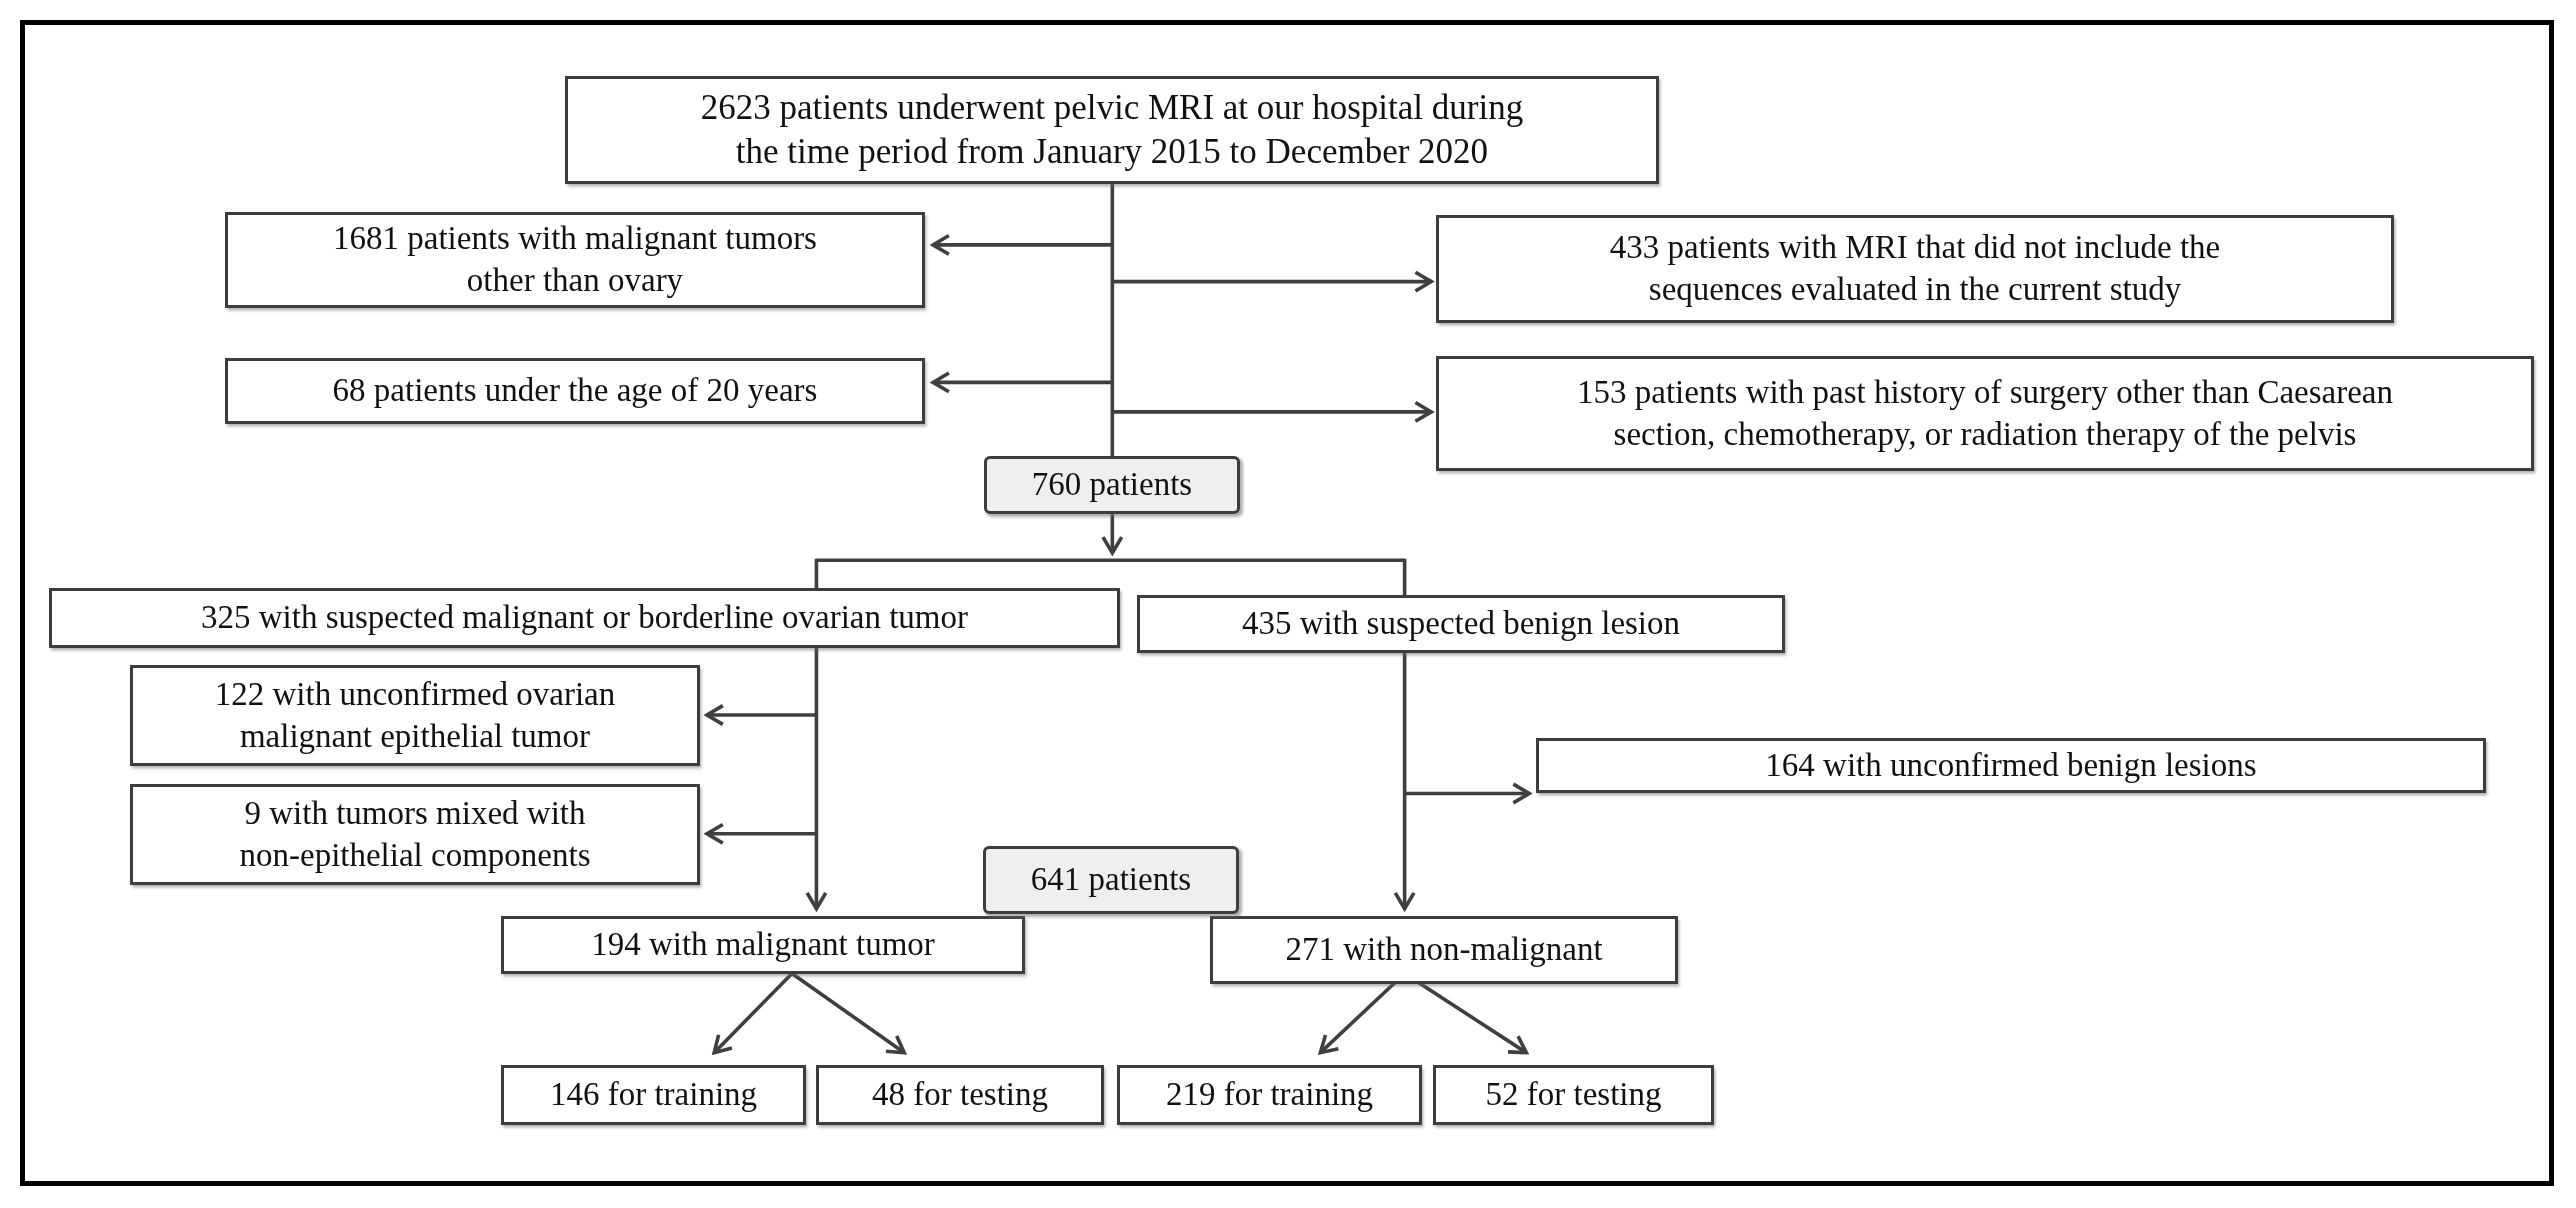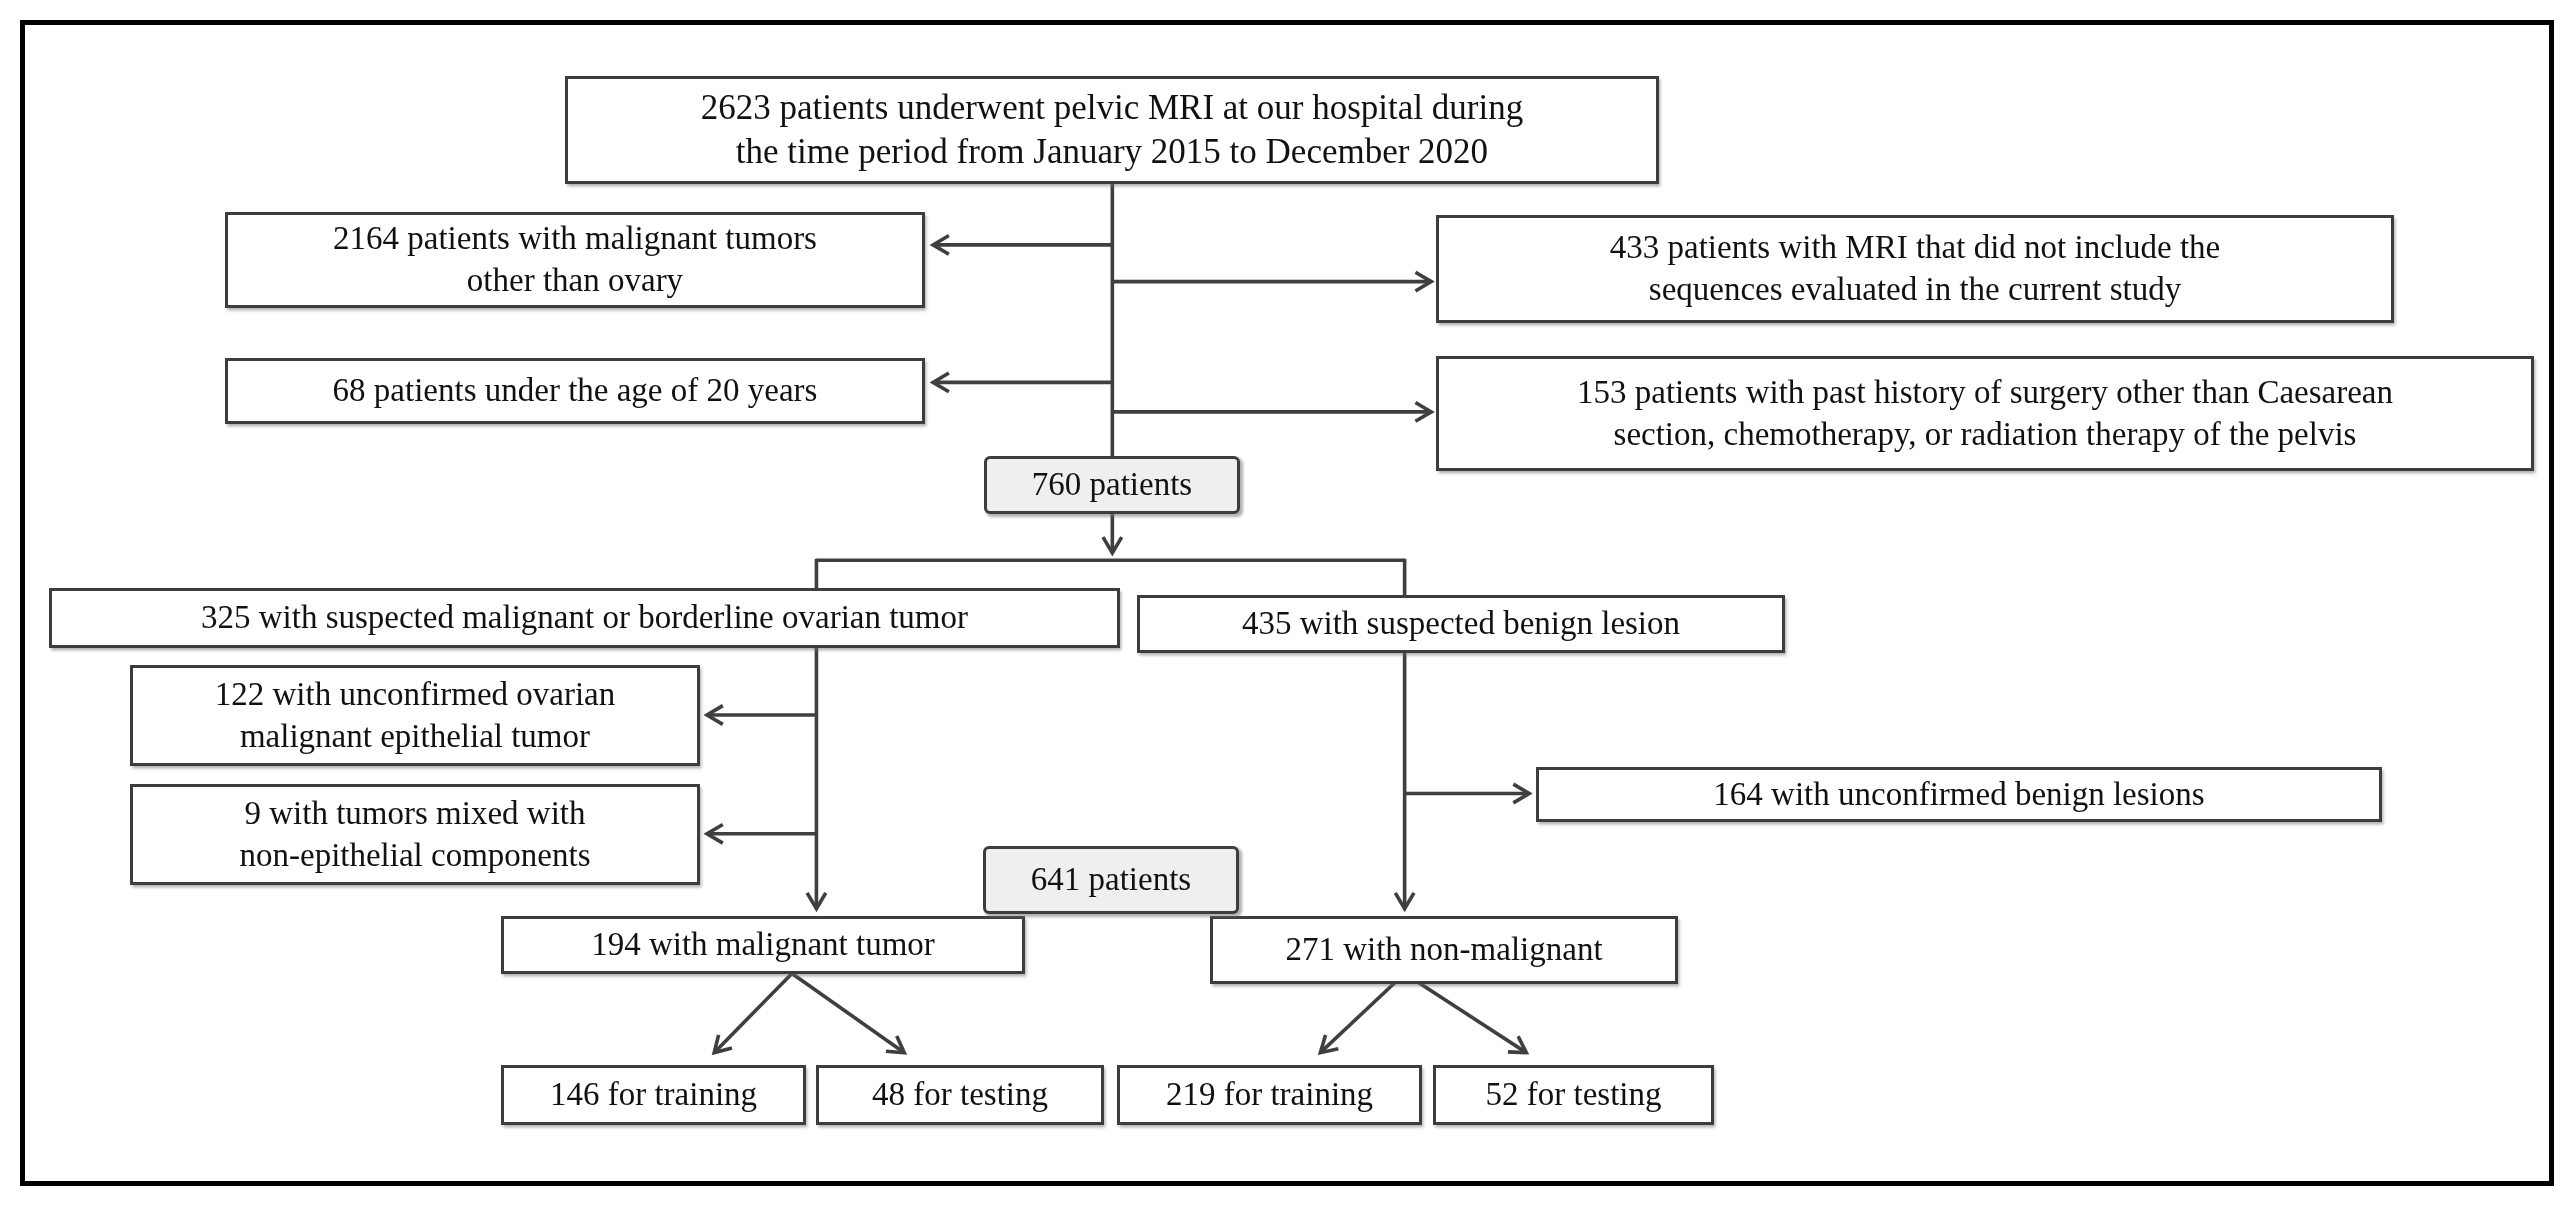--- a/index.html
+++ b/index.html
@@ -52,21 +52,21 @@
   .n-enrolled  { left:565px;  top:76px;  width:1094px; height:108px; }
   .n-excl1209  { left:225px;  top:212px;  width:700px;  height:96px; }
   .n-excl433   { left:1436px; top:215px;  width:958px; height:108px; }
   .n-excl68    { left:225px;  top:358px;  width:700px;  height:66px;  }
   .n-excl153   { left:1436px; top:356px;  width:1098px; height:115px; }
   .n-p760      { left:984px; top:456px;  width:256px;  height:58px;  }
   .n-susp325   { left:49px;   top:588px;  width:1071px; height:60px;  }
   .n-susp435   { left:1137px; top:595px;  width:648px;  height:58px;  }
   .n-excl122   { left:130px;  top:665px;  width:570px;  height:101px; }
   .n-excl9     { left:130px;  top:784px; width:570px;  height:101px; }
-  .n-excl164   { left:1536px; top:767px; width:846px; height:55px;  }
+  .n-excl164   { left:1536px; top:738px; width:950px; height:55px;  }
   .n-p465      { left:983px; top:846px; width:256px;  height:68px;  }
   .n-mal194    { left:501px;  top:916px; width:524px;  height:58px;  }
   .n-non271    { left:1210px; top:916px; width:468px;  height:68px;  }
   .n-tr146     { left:501px;  top:1065px; width:305px;  height:60px;  }
   .n-te48      { left:816px; top:1065px; width:288px;  height:60px;  }
   .n-tr219     { left:1117px; top:1065px; width:305px;  height:60px;  }
   .n-te52      { left:1433px; top:1065px; width:281px;  height:60px;  }
 </style>
 </head>
 <body>
@@ -96,21 +96,21 @@
     <line x1="1951" y1="1102" x2="2124" y2="1102" marker-end="url(#ah)"></line>
     <line x1="1100" y1="1352" x2="992" y2="1462" marker-end="url(#ah)"></line>
     <line x1="1100" y1="1352" x2="1256" y2="1462" marker-end="url(#ah)"></line>
     <line x1="1951" y1="1352" x2="1834" y2="1462" marker-end="url(#ah)"></line>
     <line x1="1951" y1="1352" x2="2120" y2="1462" marker-end="url(#ah)"></line>
   </g>
 </svg>
 
 <div class="box big n-enrolled">2623 patients underwent pelvic MRI at our hospital during
 the time period from January 2015 to December 2020</div>
-<div class="box n-excl1209">2164 patients with malignant tumors
+<div class="box n-excl1209">1681 patients with malignant tumors
 other than ovary</div>
 <div class="box n-excl433">433 patients with MRI that did not include the
 sequences evaluated in the current study</div>
 <div class="box n-excl68">68 patients under the age of 20 years</div>
 <div class="box n-excl153">153 patients with past history of surgery other than Caesarean
 section, chemotherapy, or radiation therapy of the pelvis</div>
 <div class="box shaded n-p760">760 patients</div>
 <div class="box n-susp325">325 with suspected malignant or borderline ovarian tumor</div>
 <div class="box n-susp435">435 with suspected benign lesion</div>
 <div class="box n-excl122">122 with unconfirmed ovarian

